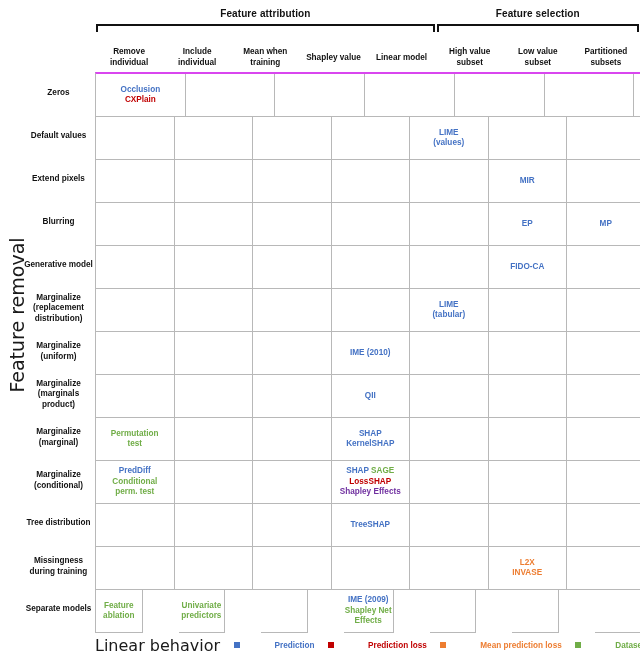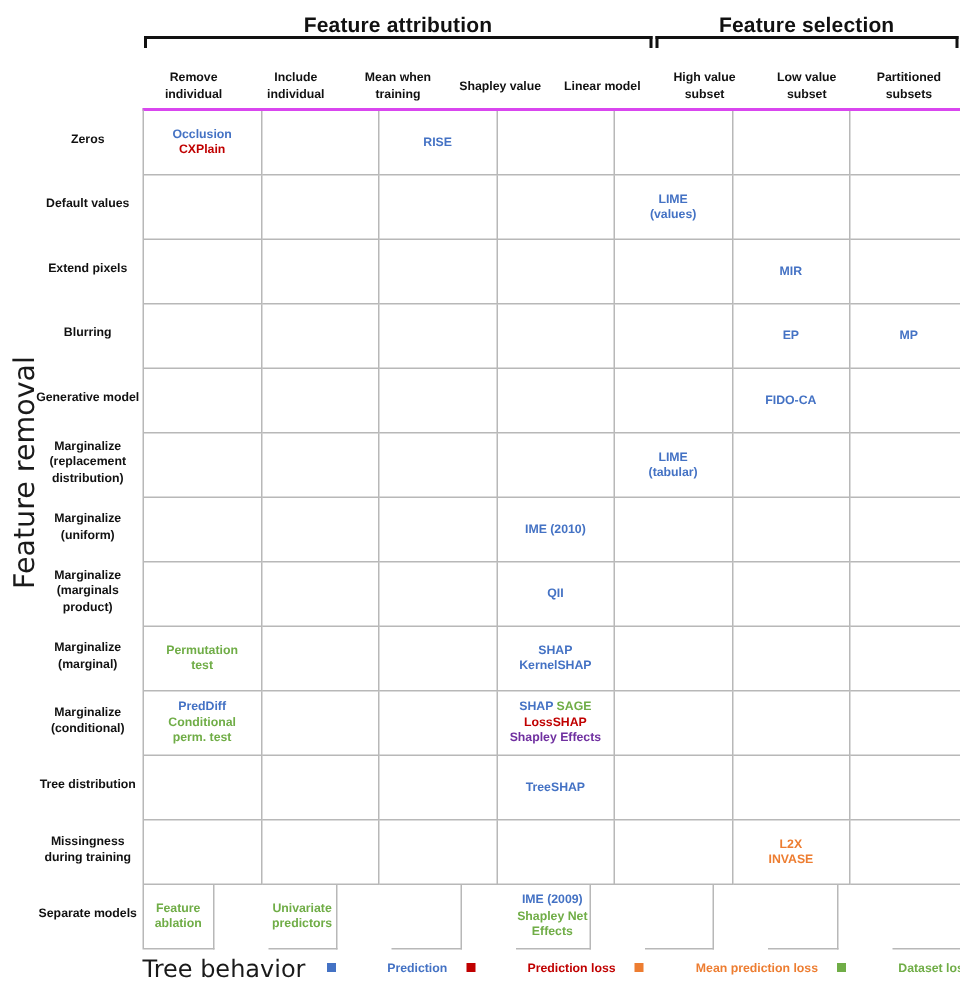--- a/index.html
+++ b/index.html
@@ -34,21 +34,21 @@
   }
   .grp{
     position:absolute;
     top:0; height:34px;
     box-sizing:border-box;
   }
   .grp .glabel{
     position:absolute;
     top:0; left:0; right:0;
     text-align:center;
-    font-size:14px;
+    font-size:10px;
     font-weight:bold;
     color:#111;
     letter-spacing:.1px;
   }
   .grp .bracket{
     position:absolute;
     left:1px; right:1px; top:16px; height:8px;
     border-top:2.2px solid #111;
     border-left:2.2px solid #111;
     border-right:2.2px solid #111;
@@ -200,23 +200,20 @@
     <div class="rowlabel" style="height: 43px;">Separate models</div>
   </div>
 
 <div id="grid">
     <div class="grow" style="height: 43px;">
       <div class="gcell">
         <div class="entry"><span class="seg" style="color: rgb(68, 114, 196);">Occlusion</span></div>
         <div class="entry"><span class="seg" style="color: rgb(192, 0, 0);">CXPlain</span></div>
       </div>
       <div class="gcell"></div>
-      <div class="gcell">
-        <div class="entry"><span class="seg" style="color: rgb(68, 114, 196);">RISE</span></div>
-      </div>
       <div class="gcell"></div>
       <div class="gcell"></div>
       <div class="gcell"></div>
       <div class="gcell"></div>
       <div class="gcell">
         <div class="entry"><span class="seg" style="color: rgb(68, 114, 196);">MM</span></div>
       </div>
     </div>
     <div class="grow" style="height: 43px;">
       <div class="gcell"></div>
@@ -381,21 +378,21 @@
         <div class="entry"><span class="seg" style="color: rgb(112, 173, 71);">Effects</span></div>
       </div>
       <div class="gcell"></div>
       <div class="gcell"></div>
       <div class="gcell"></div>
       <div class="gcell"></div>
     </div>
   </div>
 
 <div id="legend">
-  <span class="mb">Tree behavior</span>
+  <span class="mb">Linear behavior</span>
   <span id="legend-items" style="display:flex;align-items:center;">
       <span class="litem">
         <span class="swatch" style="background: rgb(68, 114, 196);"></span>
         <span class="ltext" style="color: rgb(68, 114, 196);">Prediction</span>
       </span>
       <span class="litem">
         <span class="swatch" style="background: rgb(192, 0, 0);"></span>
         <span class="ltext" style="color: rgb(192, 0, 0);">Prediction loss</span>
       </span>
       <span class="litem">

